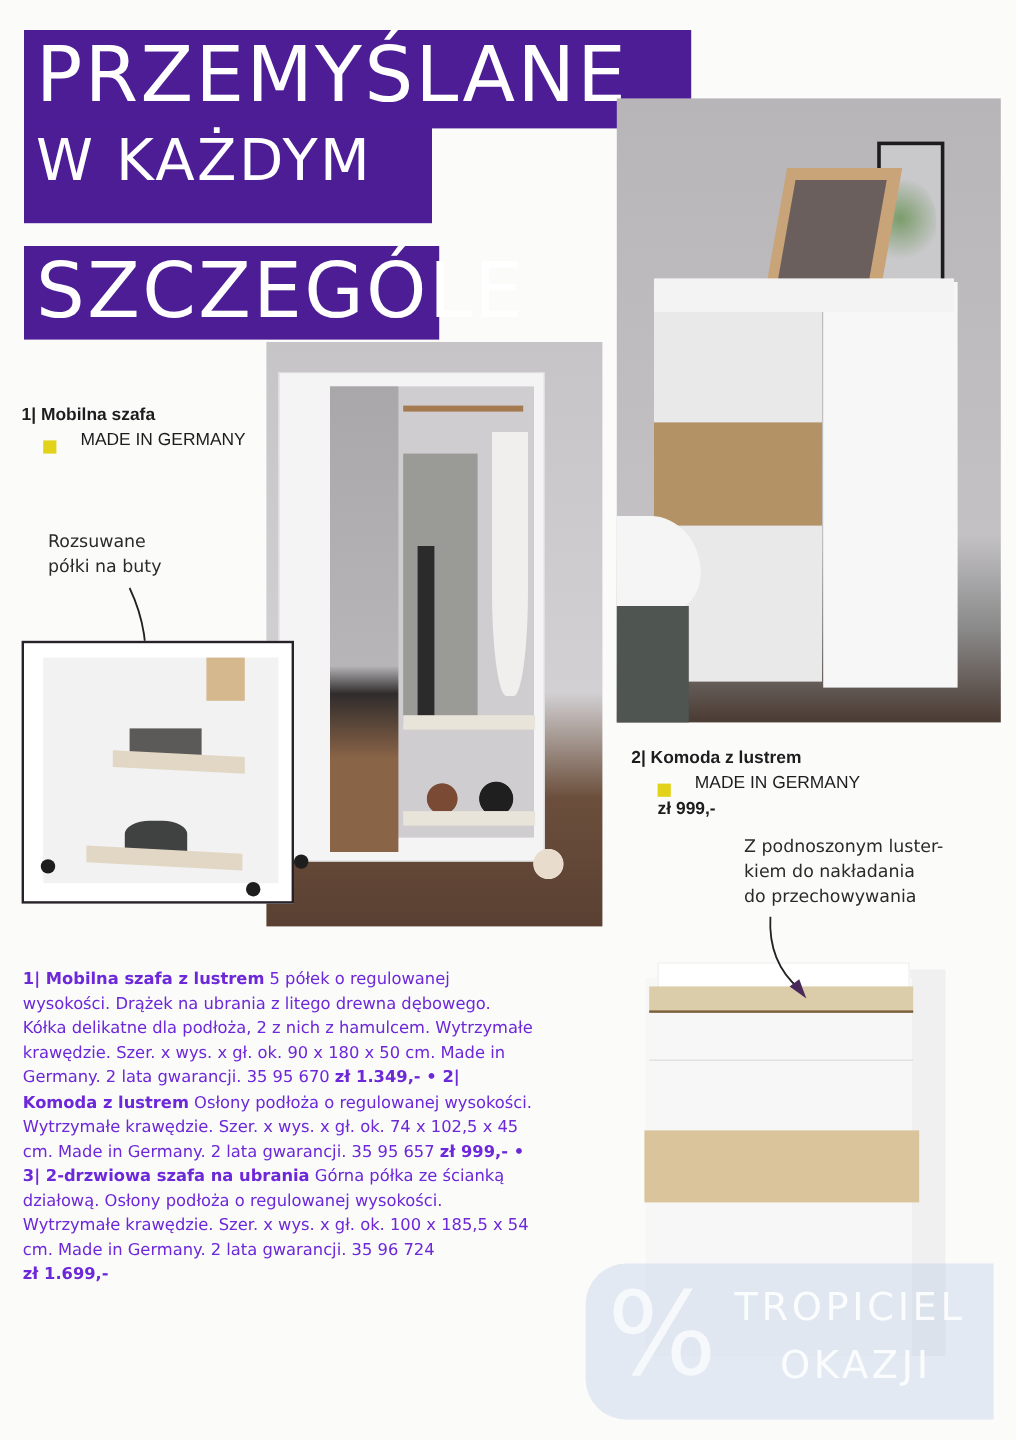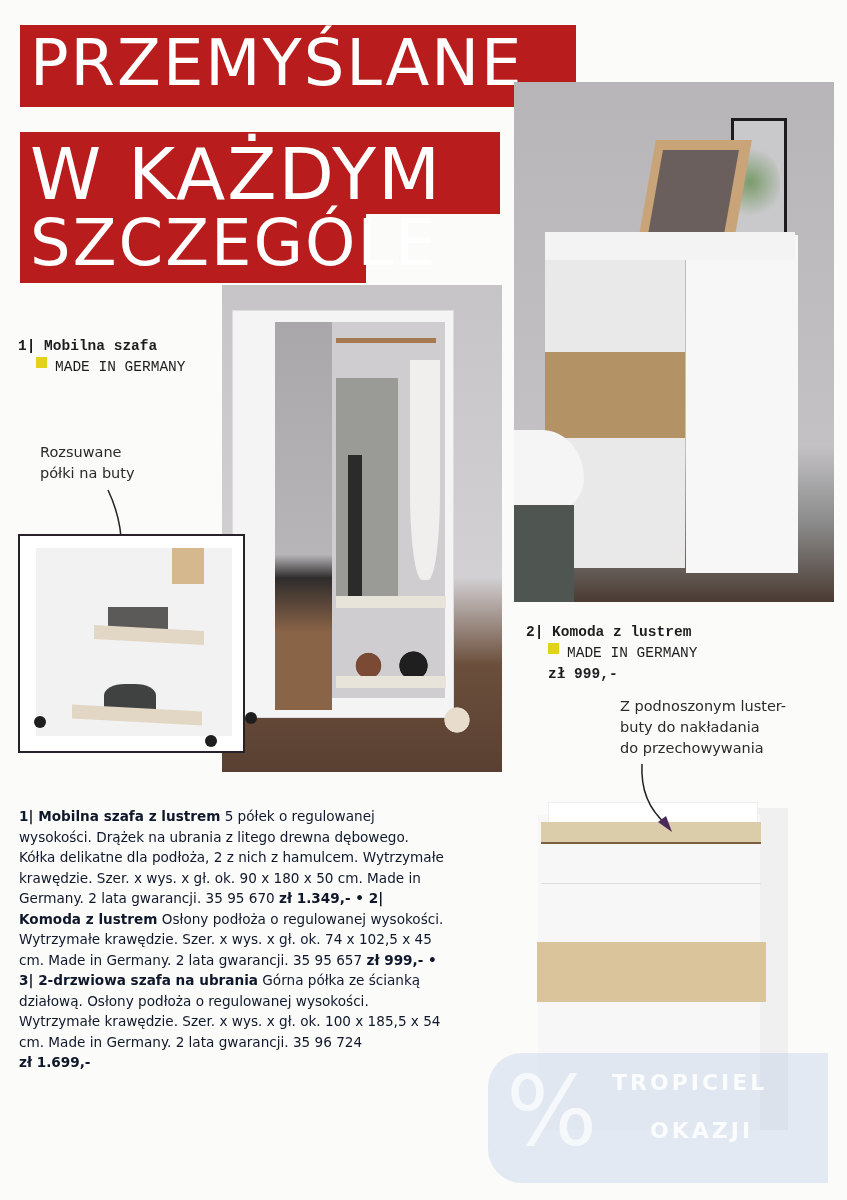--- a/index.html
+++ b/index.html
@@ -1,21 +1,21 @@
 <!DOCTYPE html>
 <html><head>
 <meta charset="utf-8">
 <style>
   *{box-sizing:border-box;margin:0;padding:0}
   body{width:847px;height:1200px;background:#fbfbfa;position:relative;overflow:hidden;font-family:"DejaVu Sans","Liberation Sans",sans-serif;color:#1d1d1f}
   .abs{position:absolute}
   
-  .hl{position:absolute;left:20px;background:#b91c1c;color:#fff;font-family:"DejaVu Sans",sans-serif;font-weight:normal;letter-spacing:2px;line-height:1;padding:6px 10px 4px 10px;white-space:nowrap}
+  .hl{position:absolute;left:20px;background:#4c1d95;color:#fff;font-family:"DejaVu Sans",sans-serif;font-weight:normal;letter-spacing:2px;line-height:1;padding:6px 10px 4px 10px;white-space:nowrap}
   .hl1{top:25px;height:82px;width:556px;font-size:64px}
-  .hl2{top:132px;height:82px;width:480px;font-size:72px}
+  .hl2{top:104px;height:82px;width:340px;font-size:48px}
   .hl3{top:205px;height:78px;width:346px;font-size:64px}
   
   .photo-right{left:514px;top:82px;width:320px;height:520px;background:linear-gradient(#b7b5b8,#c3c1c4 70%,#8a8a8a 85%,#4a3b33);}
   .wall-frame{left:731px;top:118px;width:56px;height:120px;border:3px solid #1d1b1d;background:#c9c8cb}
   .mirror-lid{left:646px;top:140px;width:96px;height:112px;background:#c9a479;transform:skewX(-10deg)}
   .mirror-glass{left:655px;top:150px;width:76px;height:90px;background:#6a5f5d;transform:skewX(-10deg)}
   .chest-front{left:545px;top:258px;width:140px;height:310px;background:#e9e9ea}
   .chest-side{left:686px;top:235px;width:112px;height:338px;background:#f7f7f7}
   .chest-oak{left:545px;top:352px;width:140px;height:86px;background:#b39266}
   .chest-top{left:545px;top:232px;width:250px;height:28px;background:#f3f3f3}
@@ -39,39 +39,39 @@
   .inset{left:18px;top:534px;width:227px;height:219px;background:#fff;border:2px solid #27222a}
   .inset-unit{left:36px;top:548px;width:196px;height:188px;background:#f2f2f2}
   .inset-shelf1{left:94px;top:628px;width:110px;height:14px;background:#e2d7c4;transform:skewY(3deg)}
   .inset-box{left:108px;top:607px;width:60px;height:25px;background:#5c5a58}
   .inset-shelf2{left:72px;top:708px;width:130px;height:14px;background:#e2d7c4;transform:skewY(3deg)}
   .inset-shoes{left:104px;top:684px;width:52px;height:28px;background:#3f4240;border-radius:40% 40% 10% 10%}
   .inset-bag{left:172px;top:548px;width:32px;height:36px;background:#d5b88e}
   .wheel{width:12px;height:12px;border-radius:50%;background:#1e1e1e}
 
   
-  .prod{font-family:Liberation Mono, monospace;font-size:14.5px;line-height:21px}
+  .prod{font-family:Liberation Sans, sans-serif;font-size:14.5px;line-height:21px}
   .prod b{font-weight:bold}
-  .made{display:flex;align-items:flex-start;gap:8px}
+  .made{display:flex;align-items:flex-end;gap:20px}
   .sq{display:inline-block;width:11px;height:11px;background:#e3d21a}
   .caption{font-size:14.5px;line-height:21px;text-align:left;color:#2a2a2a}
-  .desc{left:19px;top:806px;width:425px;font-size:13.6px;line-height:20.5px;color:#0f172a}
+  .desc{left:19px;top:806px;width:425px;font-size:13.6px;line-height:20.5px;color:#6d28d9}
   .desc b{font-weight:bold}
 
   .arrow{position:absolute}
   
   .chest2-side{left:758px;top:808px;width:30px;height:322px;background:#f0f0f0}
   .chest2-front{left:538px;top:815px;width:222px;height:315px;background:#f7f7f7}
   .chest2-back{left:548px;top:802px;width:210px;height:22px;background:#fff;border:1px solid #eee}
   .chest2-lid{left:541px;top:822px;width:220px;height:22px;background:#dccdaa;border-bottom:2px solid #7a6040}
   .chest2-line1{left:541px;top:883px;width:220px;height:1px;background:#ddd}
   .chest2-oak{left:537px;top:942px;width:229px;height:60px;background:#d9c49b}
   
   .wm{left:488px;top:1053px;width:340px;height:130px;background:rgba(180,200,225,.35);border-radius:34px 0 0 34px}
-  .wm-text{font-family:"DejaVu Sans",sans-serif;font-weight:bold;color:rgba(255,255,255,.85);font-size:22px;letter-spacing:3px}
+  .wm-text{font-family:"DejaVu Sans",sans-serif;font-weight:normal;color:rgba(255,255,255,.85);font-size:32px;letter-spacing:3px}
   .wm-pct{left:506px;top:1064px;font-size:96px;color:rgba(255,255,255,.7);font-family:"DejaVu Sans",sans-serif;line-height:1}
 </style>
 </head>
 <body>
 
 <div class="hl hl1">PRZEMYŚLANE</div>
 <div class="hl hl2">W KAŻDYM</div>
 <div class="hl hl3">SZCZEGÓLE</div>
 
 <div class="abs photo-right"></div>
@@ -131,21 +131,21 @@
   <div><b>2|</b> <b>Komoda z lustrem</b></div>
   <div class="made" style="padding-left:22px">
       <span class="sq"></span>
       <span>MADE IN GERMANY</span>
     </div>
   <div style="padding-left:22px"><b>zł 999,-</b></div>
 </div>
 
 <div class="abs caption" style="left:620px;top:696px;width:200px">
   <div>Z podnoszonym luster-</div>
-  <div>buty do nakładania</div>
+  <div>kiem do nakładania</div>
   <div>do przechowywania</div>
 </div>
 
 <div class="abs chest2-side"></div>
 <div class="abs chest2-front"></div>
 <div class="abs chest2-back"></div>
 <div class="abs chest2-lid"></div>
 <div class="abs chest2-line1"></div>
 <div class="abs chest2-oak"></div>
 <svg class="arrow" style="left:636px;top:762px" width="40" height="76">

